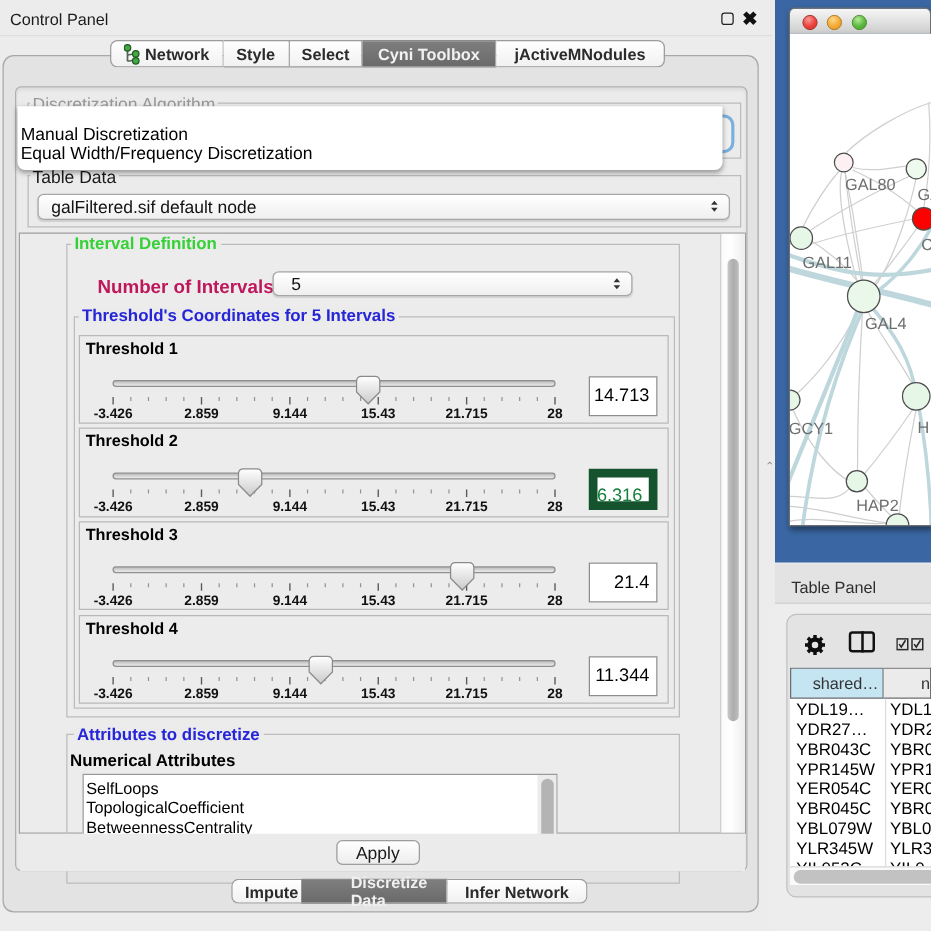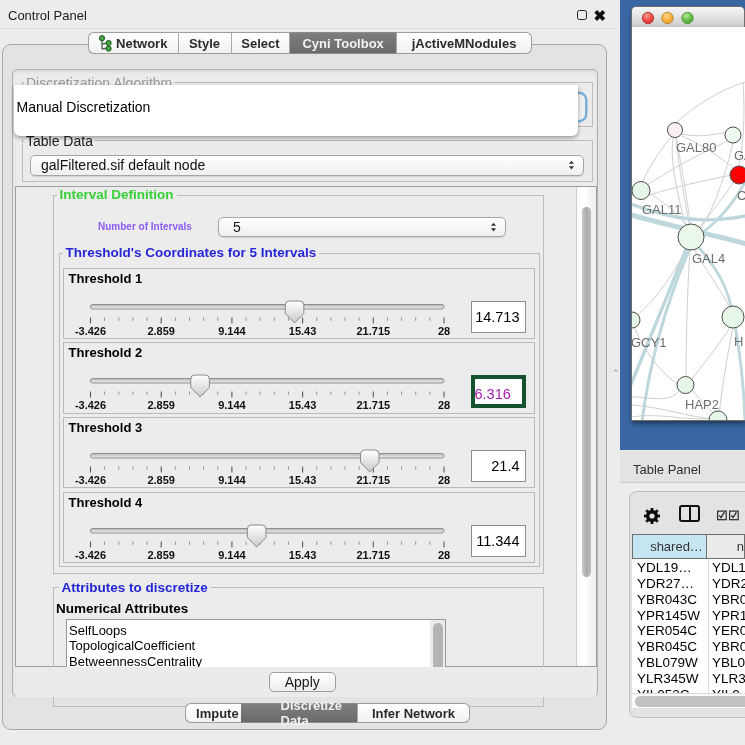--- a/index.html
+++ b/index.html
@@ -30,40 +30,41 @@
 <div class="ab" style="top:32px;height:22px;font-size:13px;font-weight:bold;display:flex;align-items:center;justify-content:center;left:231.5px;width:58.8px;background:linear-gradient(#fff,#f1f1f1);color:#2b2b2b;border-top:1px solid #9d9d9d;border-bottom:1px solid #9d9d9d;border-right:1px solid #a8a8a8;">Select</div>
 <div class="ab" style="top:32px;height:22px;font-size:13px;font-weight:bold;display:flex;align-items:center;justify-content:center;left:290.3px;width:106.7px;background:linear-gradient(#7e7e7e,#6a6a6a);color:#f2f2f2;border-top:1px solid #8a8a8a;border-bottom:1px solid #8a8a8a;border-right:1px solid #a8a8a8;">Cyni Toolbox</div>
 <div class="ab" style="top:32px;height:22px;font-size:13px;font-weight:bold;display:flex;align-items:center;justify-content:center;left:397px;width:135px;background:linear-gradient(#fff,#f1f1f1);color:#2b2b2b;border-top:1px solid #9d9d9d;border-bottom:1px solid #9d9d9d;border-right:1px solid #9d9d9d;border-radius:0 6px 6px 0;">jActiveMNodules</div>
 
 <div class="ab etch" style="left:22px;top:82px;width:571px;height:45px"></div>
 <div class="ab" style="left:24px;top:75px;font-size:14px;color:#989898;background:#ebebeb;padding:0 2px">Discretization Algorithm</div>
 <div class="ab" style="left:564px;top:94px;width:21px;height:26px;border-radius:6px;background:#f0f0f0;box-shadow:0 0 0 2.5px #7ab0dc"></div>
 
 <div class="ab" style="left:14px;top:85px;width:564px;height:51px;background:#fff;border-radius:0 0 6px 6px;box-shadow:0 2px 4px rgba(0,0,0,0.35);z-index:5">
   <div style="position:absolute;left:2.5px;top:13.5px;font-size:14px;font-weight:normal;color:#000">Manual Discretization</div>
+  <div style="position:absolute;left:2.5px;top:28.5px;font-size:14px;color:#000">Equal Width/Frequency Discretization</div>
 </div>
 
 <div class="ab etch" style="left:22px;top:140px;width:571px;height:42px"></div>
 <div class="ab" style="left:24px;top:133px;font-size:14px;color:#1a1a1a;background:#ebebeb;padding:0 2px">Table Data</div>
 
 <div class="ab" style="left:30px;top:154.5px;width:554px;height:21px;background:linear-gradient(#ffffff,#efefef);border:1px solid #a6a6a6;border-radius:5px;box-shadow:0 1px 1px rgba(0,0,0,0.12)">
     <div style="position:absolute;left:10px;top:50%;transform:translateY(-50%);font-size:14px;color:#111">galFiltered.sif default node</div>
     <svg width="7" height="11" viewBox="0 0 8 12" style="position:absolute;right:8px;top:50%;transform:translateY(-50%)">
       <path d="M1 4.7 L4 1 L7 4.7 Z" fill="#333"></path>
       <path d="M1 7.3 L4 11 L7 7.3 Z" fill="#333"></path>
     </svg>
   </div>
 
 <div class="ab" style="left:15px;top:186px;width:582px;height:481px;border:1px solid #9e9e9e;background:#ececec"></div>
 <div class="ab" style="left:576px;top:187px;width:20px;height:479px;background:linear-gradient(90deg,#fafafa,#fff 40%,#ededed);border-left:1px solid #cfcfcf"></div>
 <div class="ab" style="left:581.5px;top:207px;width:9px;height:369.5px;background:linear-gradient(90deg,#c9c9c9,#adadad 50%,#bdbdbd);border-radius:6px"></div>
 
 <div class="ab etch" style="left:52.5px;top:195px;width:491.5px;height:379px"></div>
 <div class="gtitle" style="left:56.5px;top:188px;color:#38d038">Interval Definition</div>
-<div class="ab bold" style="left:98px;top:221px;font-size:10px;color:#8b5cf6">Number of Intervals</div>
+<div class="ab bold" style="left:78px;top:221px;font-size:15px;color:#be185d">Number of Intervals</div>
 
 <div class="ab" style="left:218px;top:217px;width:288px;height:20px;background:linear-gradient(#ffffff,#efefef);border:1px solid #a6a6a6;border-radius:5px;box-shadow:0 1px 1px rgba(0,0,0,0.12)">
     <div style="position:absolute;left:14px;top:50%;transform:translateY(-50%);font-size:14px;color:#111">5</div>
     <svg width="7" height="11" viewBox="0 0 8 12" style="position:absolute;right:8px;top:50%;transform:translateY(-50%)">
       <path d="M1 4.7 L4 1 L7 4.7 Z" fill="#333"></path>
       <path d="M1 7.3 L4 11 L7 7.3 Z" fill="#333"></path>
     </svg>
   </div>
 
 <div class="ab etch" style="left:59px;top:253px;width:481px;height:314px"></div>
@@ -161,21 +162,21 @@
     <line x1="354.86" y1="23.5" x2="354.86" y2="26.8" stroke="#949494" stroke-width="1"></line>
     <line x1="369.00" y1="23.5" x2="369.00" y2="29.5" stroke="#5a5a5a" stroke-width="1.1"></line>
     <text x="15.50" y="40.8" font-family="Liberation Sans,sans-serif" font-size="11" font-weight="bold" fill="#111" text-anchor="middle">-3.426</text>
     <text x="86.20" y="40.8" font-family="Liberation Sans,sans-serif" font-size="11" font-weight="bold" fill="#111" text-anchor="middle">2.859</text>
     <text x="156.90" y="40.8" font-family="Liberation Sans,sans-serif" font-size="11" font-weight="bold" fill="#111" text-anchor="middle">9.144</text>
     <text x="227.60" y="40.8" font-family="Liberation Sans,sans-serif" font-size="11" font-weight="bold" fill="#111" text-anchor="middle">15.43</text>
     <text x="298.30" y="40.8" font-family="Liberation Sans,sans-serif" font-size="11" font-weight="bold" fill="#111" text-anchor="middle">21.715</text>
     <text x="369.00" y="40.8" font-family="Liberation Sans,sans-serif" font-size="11" font-weight="bold" fill="#111" text-anchor="middle">28</text>
     <path d="M115.78 11 q0-4 4-4 l10.6 0 q4 0 4 4 l0 8.5 l-9.3 9.5 l-9.3-9.5 z" fill="url(#th2)" stroke="#8a8a8a" stroke-width="1"></path>
   </svg>
-<div class="ab" style="left:470.5px;top:375.2px;width:55px;height:32.5px;background:#fff;border:4px solid #14532d;font-size:14.5px;color:#a21caf;text-align:left;line-height:30.5px;padding-right:5px">6.316</div>
+<div class="ab" style="left:470.5px;top:375.2px;width:55px;height:32.5px;background:#fff;border:7px solid #14532d;font-size:14.5px;color:#15803d;text-align:right;line-height:30.5px;padding-right:5px">6.316</div>
 <div class="ab" style="left:63px;top:416.9px;width:471.5px;height:71.5px;border:1px solid #b9b9b9"></div>
 <div class="ab bold" style="left:68.5px;top:420.09999999999997px;font-size:13px;color:#000">Threshold 3</div>
 <svg class="ab" width="395" height="46" viewBox="0 0 395 46" style="left:75px;top:442.9px">
     <defs>
       <linearGradient id="tg3" x1="0" y1="0" x2="0" y2="1">
         <stop offset="0" stop-color="#b3b3b3"></stop>
         <stop offset="0.5" stop-color="#d4d4d4"></stop>
         <stop offset="1" stop-color="#f0f0f0"></stop>
       </linearGradient>
       <linearGradient id="th3" x1="0" y1="0" x2="0" y2="1">

